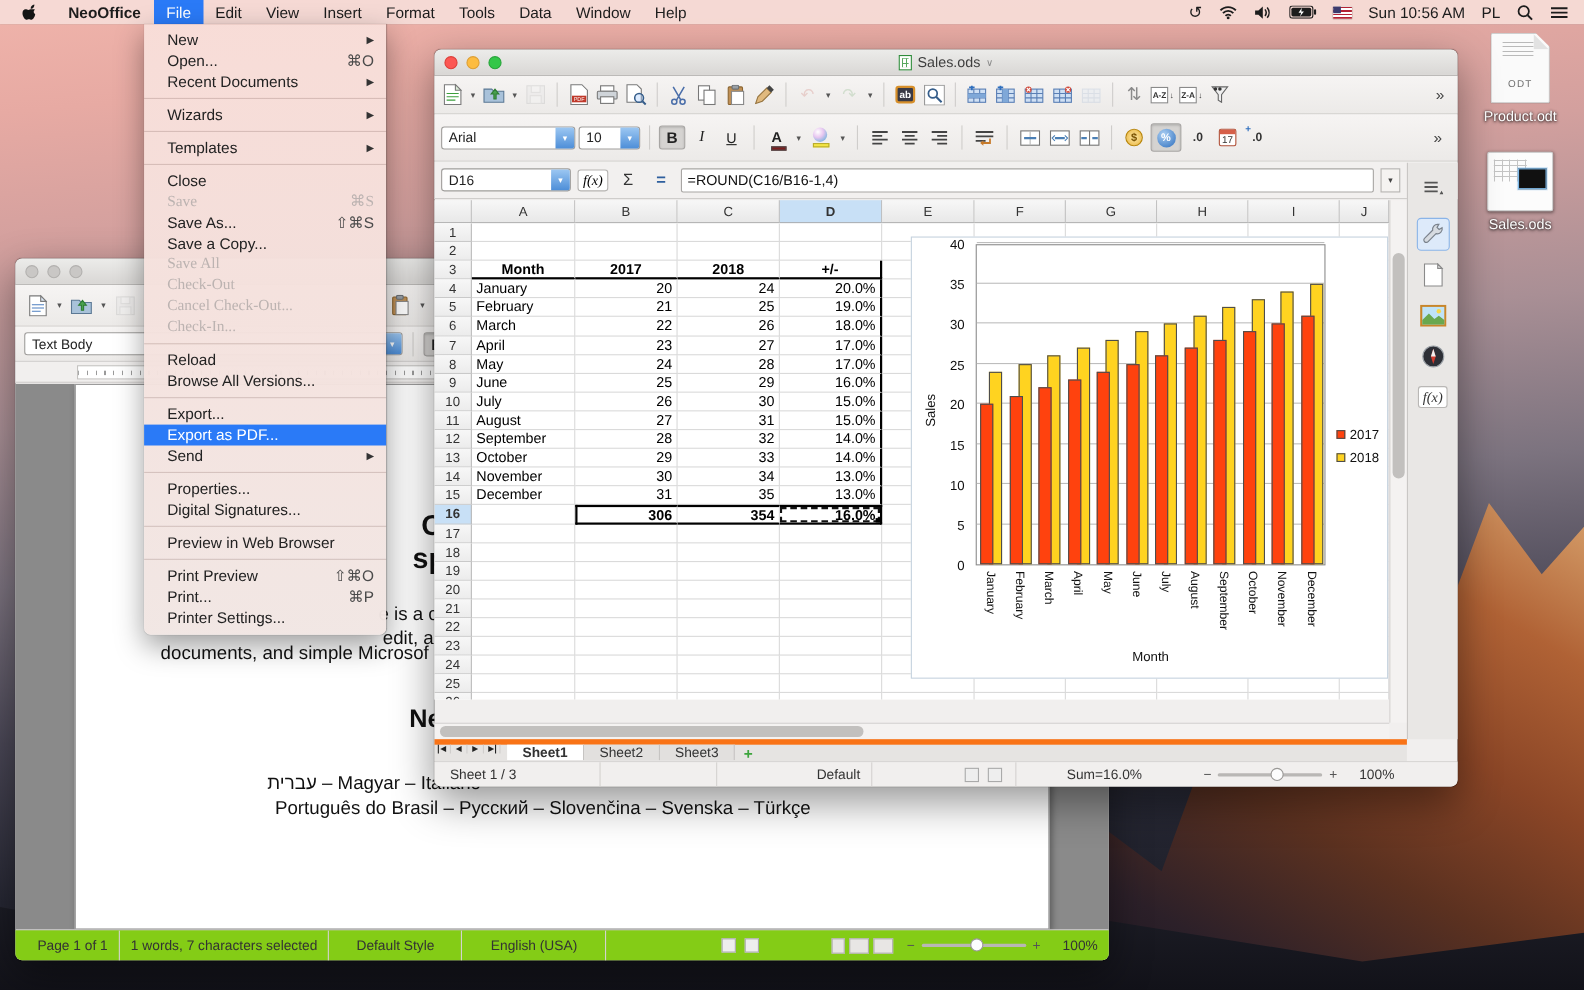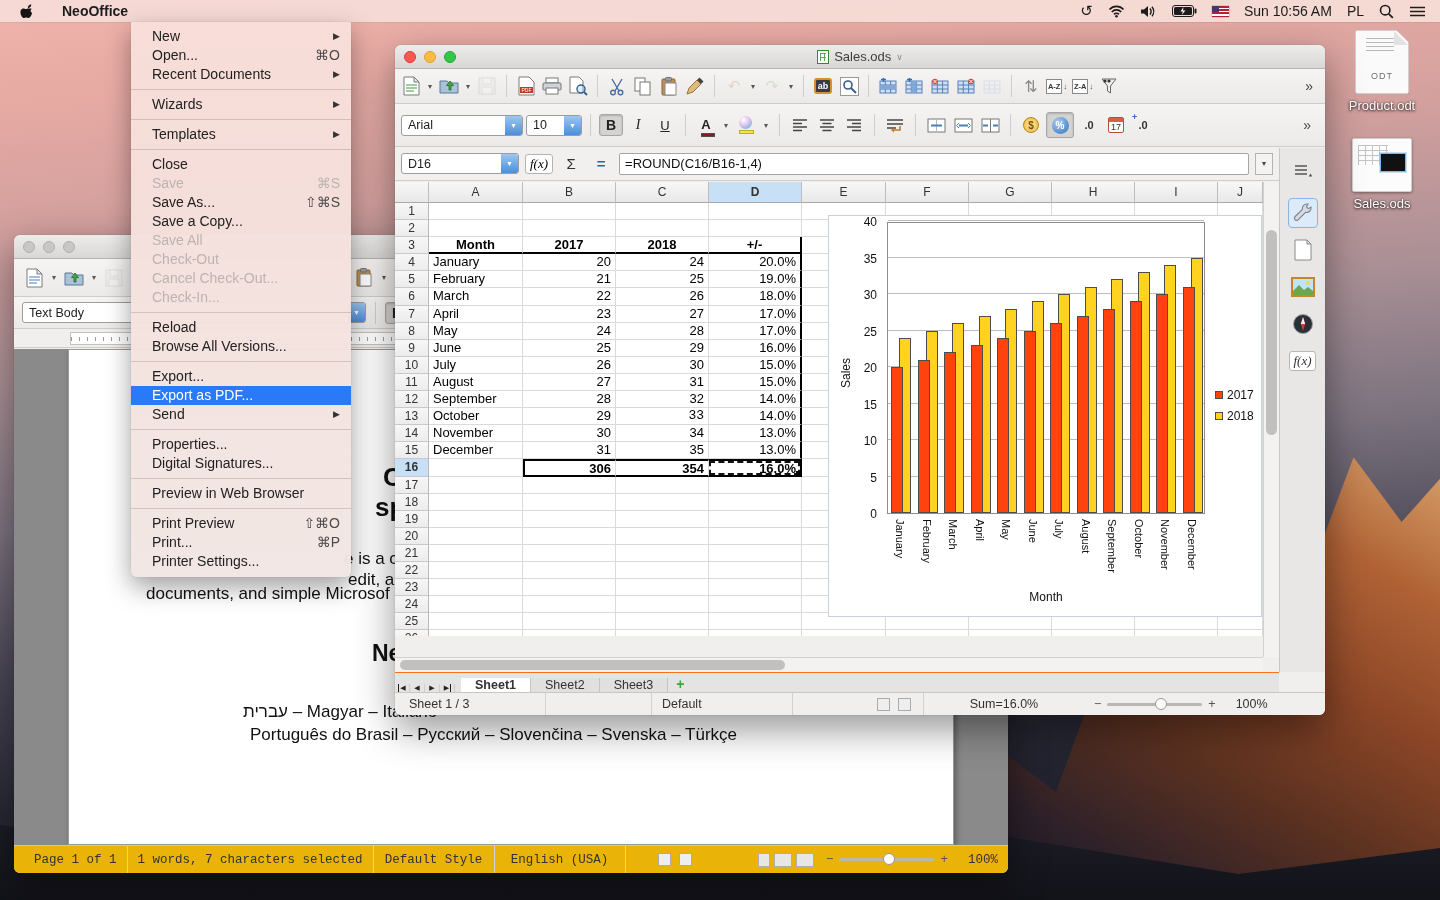--- a/index.html
+++ b/index.html
@@ -42,21 +42,21 @@
   .mb-time, .mb-input { font-size:14px; }
 
   
   .filemenu { position:absolute; left:131px; top:22px; width:220px; z-index:50; padding:5px 0 6px;
     background:linear-gradient(180deg,rgba(248,222,217,0.97),rgba(241,230,227,0.97));
     border-radius:0 0 6px 6px; box-shadow:0 10px 26px rgba(0,0,0,.38), 0 0 1px rgba(0,0,0,.3); }
   .fm-item { height:19px; line-height:19px; padding:0 11px 0 21px; font-size:14px; color:#222; display:flex; align-items:center; }
   .fm-item .fm-label { flex:1 1 auto; white-space:nowrap; }
   .fm-short { color:#4a4a4a; margin-left:12px; }
   .fm-arrow { font-size:9px; color:#333; margin-left:12px; }
-  .fm-item.dis, .fm-item.dis .fm-short { color:#bcb3b1; }
+  .fm-item.dis, .fm-item.dis .fm-short { color:#bcb3b1;font-family:Liberation Serif, serif; }
   .fm-item.hl { background:#2a7af7; color:#fff; }
   .fm-sep { height:1px; margin:5px 0; background:rgba(80,40,35,.18); }
 
   
   .win { position:absolute; border-radius:6px; background:#f1efee; box-shadow:0 14px 38px rgba(0,0,0,.42), 0 0 1px rgba(0,0,0,.45); }
   .titlebar { height:24px; border-radius:6px 6px 0 0; background:linear-gradient(180deg,#ececea,#d9d7d5); border-bottom:1px solid #b6b4b2; display:flex; align-items:center; position:relative; }
   .lights { display:flex; gap:8px; padding-left:9px; }
   .light { width:12px; height:12px; border-radius:50%; }
   .light.r { background:#fc5753; border:1px solid #dd3e38; }
   .light.y { background:#fdbc40; border:1px solid #de9f33; }
@@ -148,21 +148,21 @@
   .xtitle { position:absolute; left:58px; width:318px; top:374px; text-align:center; font-size:12px; color:#111; }
   .legend { position:absolute; left:386px; top:172px; }
   .leg-row { display:flex; align-items:center; gap:4px; margin-bottom:7px; font-size:12px; color:#111; }
   .leg-swatch { width:8px; height:8px; border:1px solid #4d4d4d; flex:none; }
 
   
   .vscroll { position:absolute; left:868px; top:137px; width:16px; bottom:58px; background:#f4f2f1; border-left:1px solid #d4d2d0; }
   .vthumb { position:absolute; left:2px; width:11px; top:48px; height:205px; background:#c2c0be; border-radius:6px; }
   .hscroll { position:absolute; left:0; right:62px; bottom:43px; height:15px; background:#f4f2f1; border-top:1px solid #d4d2d0; }
   .hthumb { position:absolute; left:5px; top:2px; width:385px; height:10px; background:#c2c0be; border-radius:5px; }
-  .tabbar { position:absolute; left:0; right:46px; bottom:23px; height:20px; background:#e6e4e2; border-top:1px solid #f97316; display:flex; align-items:flex-end; }
+  .tabbar { position:absolute; left:0; right:46px; bottom:23px; height:20px; background:#e6e4e2; border-top:5px solid #f97316; display:flex; align-items:flex-start; }
   .navbtn { width:15px; display:flex; align-items:center; justify-content:center; font-size:7px; color:#222; border-right:1px solid #d0cecc; }
   .navbtn.first span, .navbtn.last span { border-left:1.5px solid #222; padding-left:1px; }
   .navbtn.last span { border-left:none; border-right:1.5px solid #222; padding-right:1px; }
   .tab { padding:0 14px; font-size:12.5px; display:flex; align-items:center; border-right:1px solid #c6c4c2; color:#333; background:#e2e0de; }
   .tab.active { background:#fff; font-weight:bold; }
   .tab-add { width:24px; display:flex; align-items:center; justify-content:center; color:#3da53d; font-weight:bold; font-size:14px; }
   .statusbar { position:absolute; left:0; right:0; bottom:0; height:23px; background:#f1efee; border-top:1px solid #c9c7c5; border-radius:0 0 6px 6px; display:flex; align-items:center; font-size:12.5px; color:#333; }
   .sb-sep { width:1px; height:100%; background:#d4d2d0; }
   .sb-cell { padding:0 10px; white-space:nowrap; }
   .sb-icon { width:13px; height:13px; border:1px solid #aaa; background:#eee; margin:0 4px; }
@@ -179,21 +179,21 @@
 
   
   #writewin { left:14px; top:235px; width:994px; height:638px; z-index:10; }
   .wr-tb1 { height:38px; padding:0 8px; gap:3px; }
   .wr-tb2 { height:32px; padding:0 8px; gap:4px; }
   .ruler { height:19px; background:#f1efee; border-bottom:1px solid #cfcdcb; position:relative; }
   .ruler .rule { position:absolute; left:56px; width:330px; top:3px; height:13px; background:#fff; border:1px solid #c4c2c0;
      background-image:repeating-linear-gradient(90deg,#9a9a9a 0 1px,transparent 1px 8px); background-size:100% 40%; background-position:0 60%; background-repeat:no-repeat; }
   .docarea { position:absolute; left:0; right:0; top:114px; bottom:28px; background:#8a8a8a; overflow:hidden; }
   .page { position:absolute; left:54px; top:0; width:886px; height:100%; background:#fff; border:1px solid #9b9b9b; box-shadow:2px 2px 6px rgba(0,0,0,.35); }
-  .wr-status { position:absolute; left:0; right:0; bottom:0; height:28px; background:#eab308; border-top:1px solid #c9c7c5; border-radius:0 0 6px 6px; display:flex; align-items:center; font-size:12.5px; color:#333;font-family:Liberation Mono, monospace; }
+  .wr-status { position:absolute; left:0; right:0; bottom:0; height:28px; background:#84cc16; border-top:1px solid #c9c7c5; border-radius:0 0 6px 6px; display:flex; align-items:center; font-size:12.5px; color:#333; }
   .pagev { width:12px; height:14px; border:1px solid #b0aeac; background:#e8e6e4; margin:0 2px; }
   .pagev.dbl { width:18px; }
 
   
   #fragments { position:absolute; inset:0; z-index:11; pointer-events:none; }
   .frag { position:absolute; color:#111; white-space:nowrap; font-family:"Liberation Sans",sans-serif; }
 
   
   svg { display:block; }
 </style>
@@ -759,21 +759,21 @@
           <div class="cell" style="width: 83px;"></div>
           <div class="cell" style="width: 83px;"></div>
           <div class="cell" style="width: 83px;"></div>
           <div class="cell" style="width: 83px;"></div>
           <div class="cell" style="width: 45px;"></div>
         </div>
         <div class="grow">
           <div class="rowh" style="width: 34px;">13</div>
           <div class="cell txt" style="width: 94px;">October</div>
           <div class="cell num" style="width: 93px;">29</div>
-          <div class="cell num" style="width: 93px; font-family: Liberation Mono, monospace;">33</div>
+          <div class="cell num" style="width: 93px;">33</div>
           <div class="cell num dR" style="width: 93px;">14.0%</div>
           <div class="cell" style="width: 84px;"></div>
           <div class="cell" style="width: 83px;"></div>
           <div class="cell" style="width: 83px;"></div>
           <div class="cell" style="width: 83px;"></div>
           <div class="cell" style="width: 83px;"></div>
           <div class="cell" style="width: 45px;"></div>
         </div>
         <div class="grow">
           <div class="rowh" style="width: 34px;">14</div>
@@ -1136,21 +1136,21 @@
         <span class="tab">Sheet3</span>
       </span>
     <span class="tab-add">+</span>
   </div>
 
   <div class="statusbar">
     <span class="sb-cell" style="padding-left:14px;min-width:150px;">Sheet 1 / 3</span>
     <span class="sb-sep"></span>
     <span style="flex:0 0 105px"></span>
     <span class="sb-sep"></span>
-    <span class="sb-cell" style="min-width:140px;">Default</span>
+    <span class="sb-cell" style="min-width:140px;text-align:right;">Default</span>
     <span class="sb-sep"></span>
     <span style="flex:0 0 80px"></span>
     <span class="sb-icon"></span>
     <span class="sb-icon"></span>
     <span class="sb-sep" style="margin-left:8px;"></span>
     <span class="sb-cell" style="min-width:160px;text-align:center;">Sum=16.0%</span>
     <span class="zoomer">
       <span>−</span>
       <span class="zoom-track">
           <span class="zoom-knob" style="left:48px;"></span>
@@ -1162,20 +1162,31 @@
 </div>
 
 <div class="menubar">
   <div class="mb-left">
     <span class="mb-apple">
       <svg width="14" height="16" viewBox="0 0 16 18">
           <path d="M12.8 1.2c-1 .1-2.1.7-2.8 1.5-.6.7-1.1 1.8-.9 2.8 1.1.1 2.2-.6 2.9-1.4.6-.8 1-1.8.8-2.9zM9.7 6.1C8.3 6.1 7.6 6.8 6.7 6.8c-1 0-1.9-.7-3.1-.7C2 6.2.5 7.6.5 10.3c0 3.1 2.3 6.7 4 6.7.9 0 1.6-.7 2.7-.7 1 0 1.7.7 2.7.7 1.8 0 3.8-3.8 3.8-5.9-1.9-.9-2.2-3.5-.3-4.5-.8-.9-1.9-.5-2.2-.5z" fill="#151515"></path>
         </svg>
     </span>
     <span class="mb-app">NeoOffice</span>
+    <span style="display:flex;">
+        <span class="mb-item active">File</span>
+        <span class="mb-item">Edit</span>
+        <span class="mb-item">View</span>
+        <span class="mb-item">Insert</span>
+        <span class="mb-item">Format</span>
+        <span class="mb-item">Tools</span>
+        <span class="mb-item">Data</span>
+        <span class="mb-item">Window</span>
+        <span class="mb-item">Help</span>
+      </span>
   </div>
   <div class="mb-right">
     <span style="font-size:15px;">↺</span>
     <span>
       <svg width="17" height="13">
           <path d="M1.5 4.5a9.5 9.5 0 0 1 14 0" stroke="#1c1c1c" fill="none" stroke-width="1.7"></path>
           <path d="M3.8 7a6.3 6.3 0 0 1 9.4 0" stroke="#1c1c1c" fill="none" stroke-width="1.7"></path>
           <path d="M6.1 9.4a3.1 3.1 0 0 1 4.8 0" stroke="#1c1c1c" fill="none" stroke-width="1.7"></path>
           <circle cx="8.5" cy="11.3" r="1.3" fill="#1c1c1c"></circle>
         </svg>

